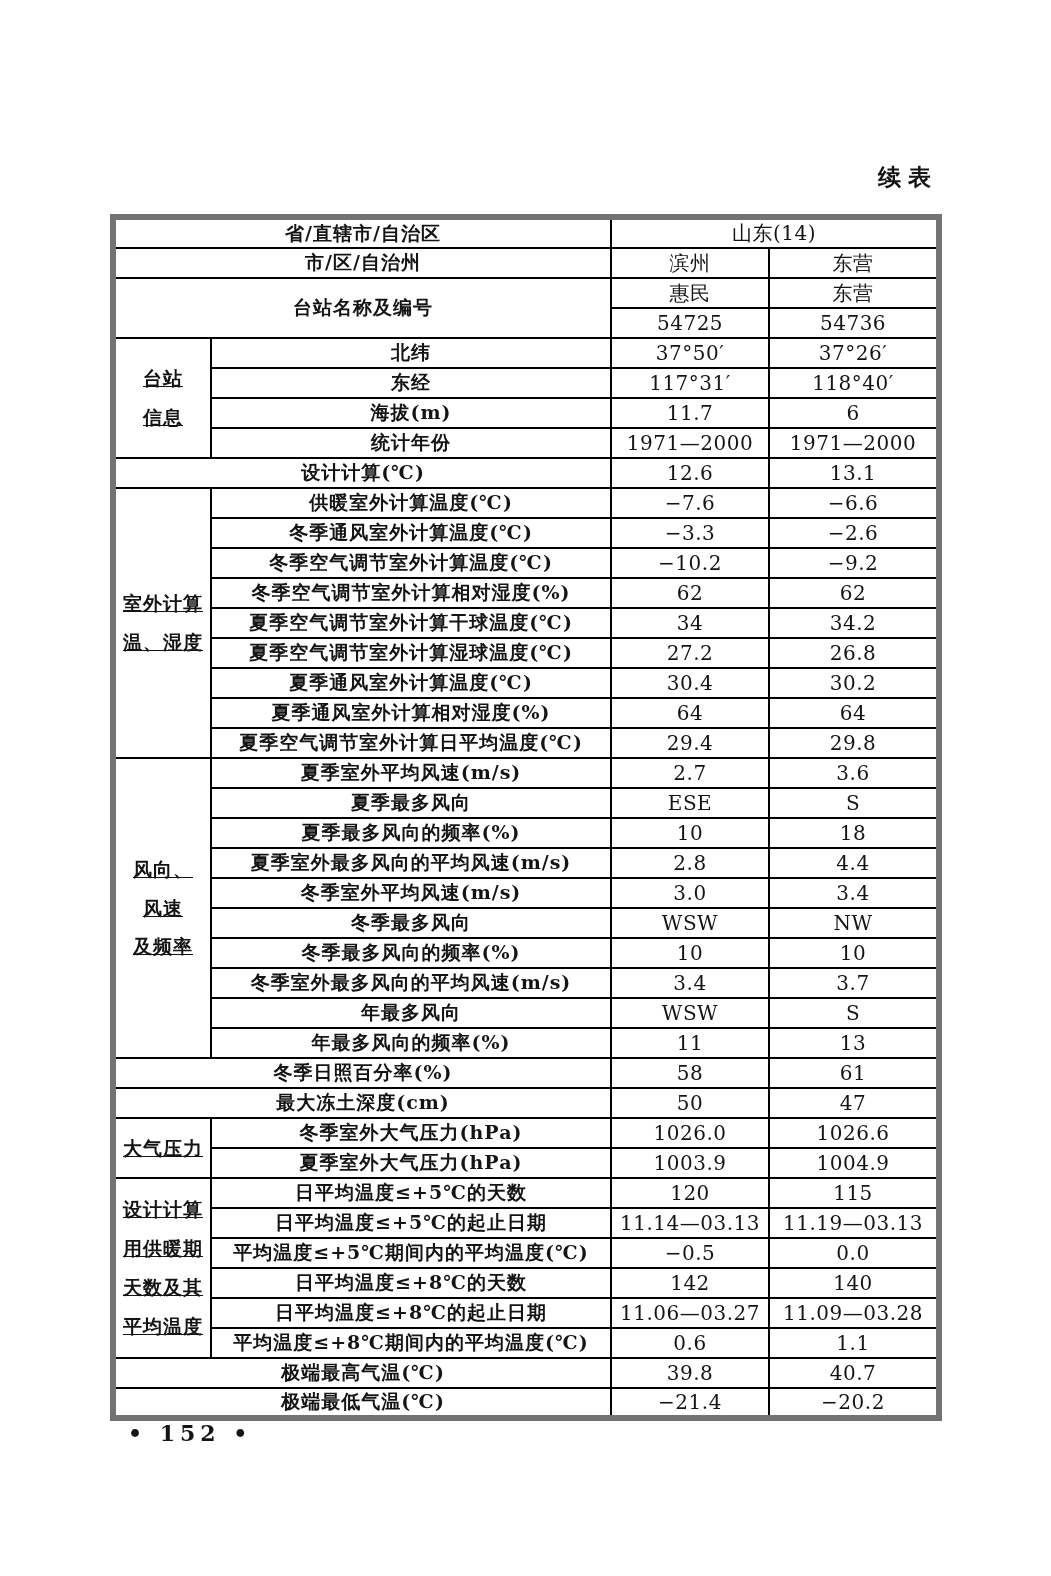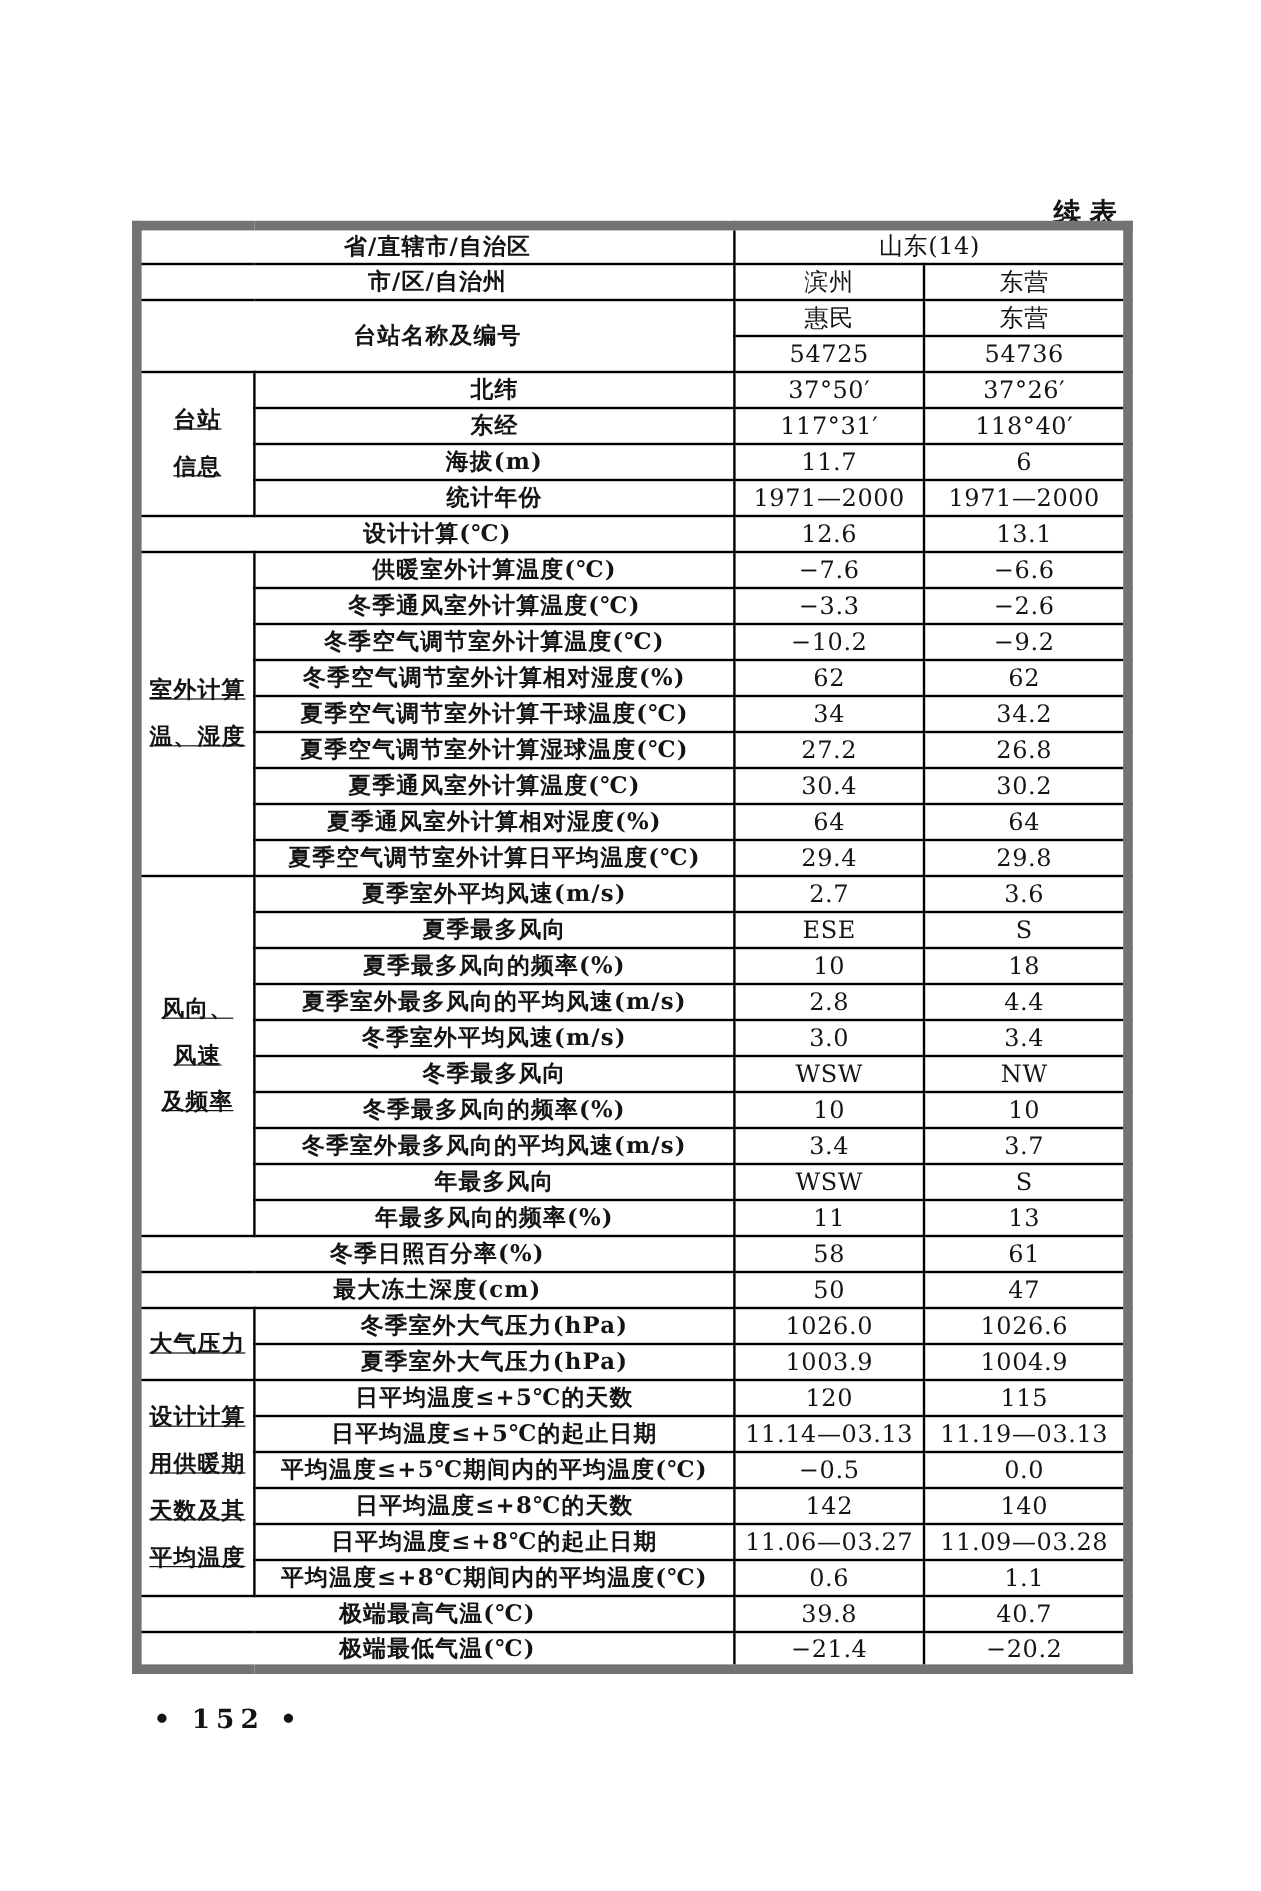--- a/index.html
+++ b/index.html
@@ -21,25 +21,25 @@
     width: 826px;
     text-align: right;
     font-size: 23px;
     font-weight: bold;
     letter-spacing: 7px;
     margin-top: 12px;
   }
   table.climate-table {
     position: absolute;
     left: 110px;
-    top: 184px;
+    top: 214px;
     width: 826px;
     border-collapse: collapse;
     table-layout: fixed;
-    border: 8px solid #737373;
+    border: 6px solid #737373;
   }
   table.climate-table td {
     border: 2px solid #000;
     text-align: center;
     vertical-align: middle;
     padding: 0 3px;
     overflow: hidden;
   }
   table.climate-table tr { height: 30px; }
   td.lbl {

